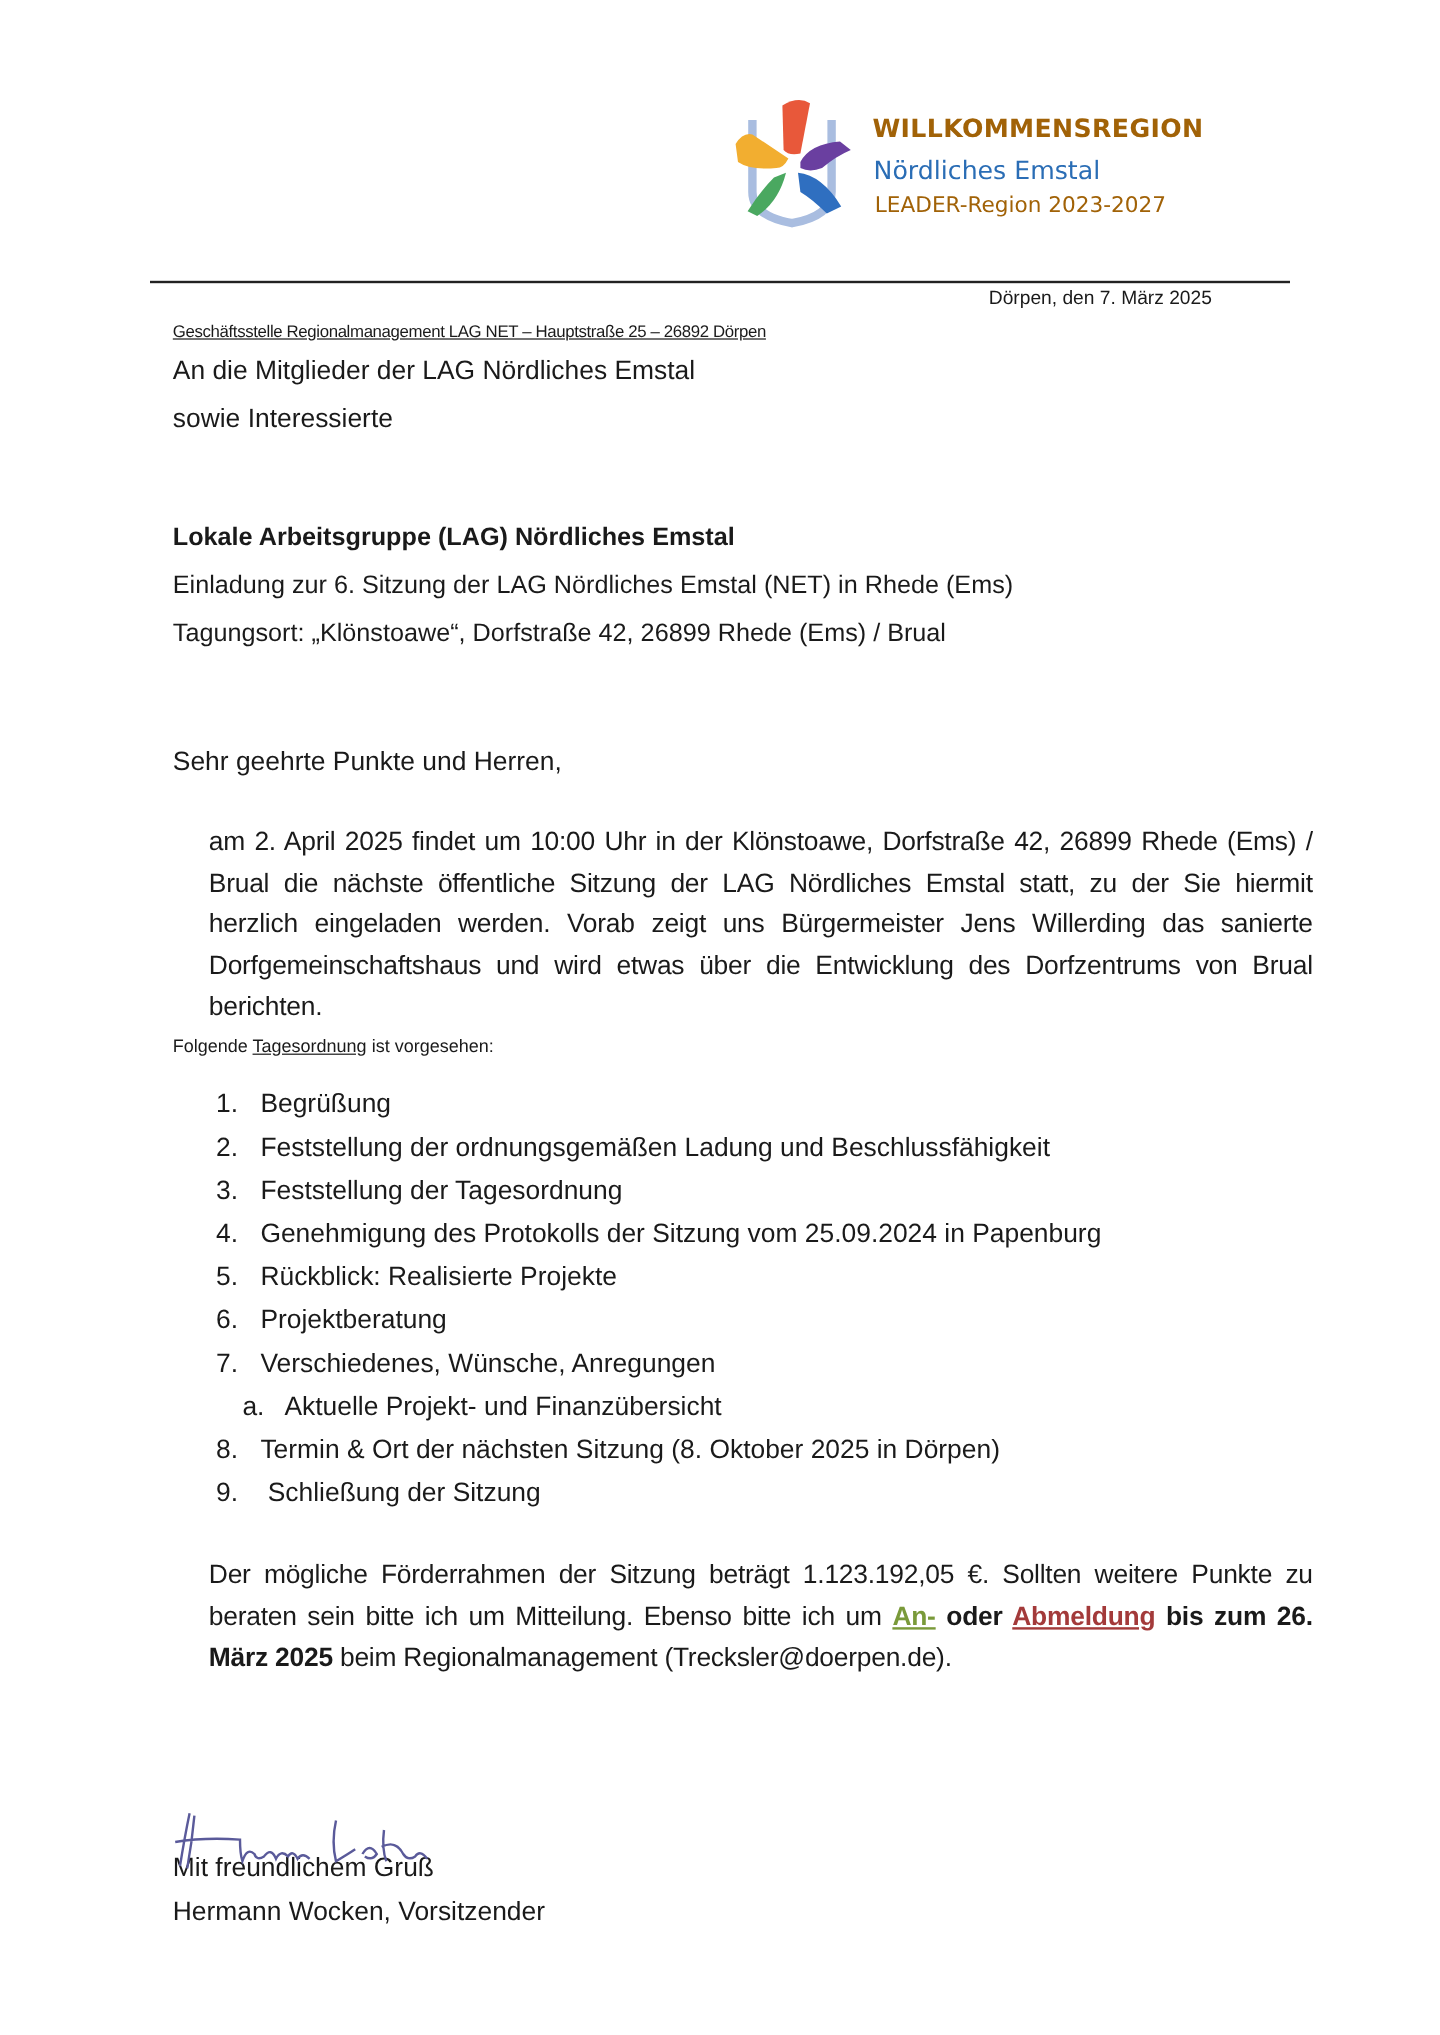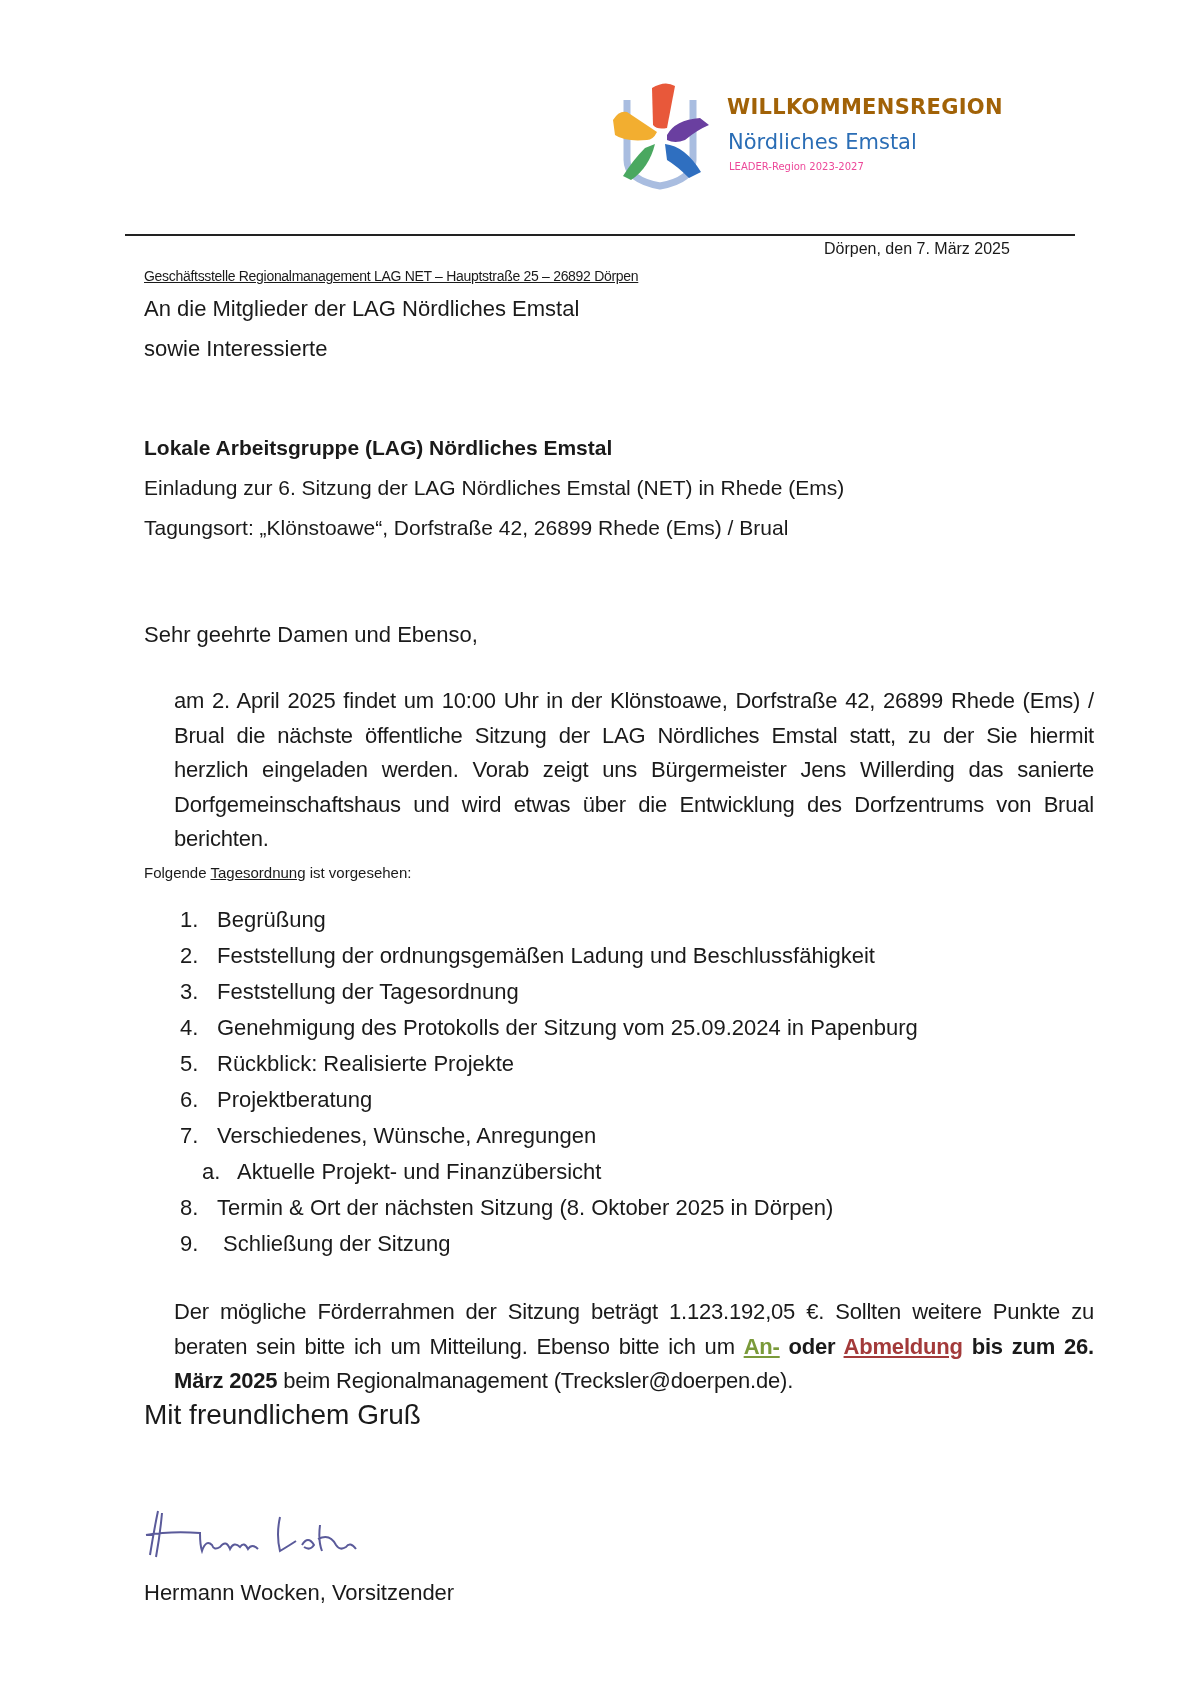--- a/index.html
+++ b/index.html
@@ -2,40 +2,40 @@
 <html><head>
   <meta charset="utf-8">
   <style>
     html, body { margin:0; padding:0; background:#ffffff; }
     body { width:1200px; height:1696px; position:relative; overflow:hidden;
            font-family: "DejaVu Sans", sans-serif; color:#1a1a1a; }
     .abs { position:absolute; }
     .logo { left:605px; top:80px; width:110px; height:110px; }
     .brand-title { left:727px; top:95px; font-size:21px; font-weight:bold; color:#a16207; letter-spacing:0.3px; white-space:nowrap; font-family:"DejaVu Sans", sans-serif; }
     .brand-sub { left:728px; top:130px; font-size:21px; color:#2a6db5; white-space:nowrap; }
-    .brand-tag { left:729px; top:161px; font-size:10px; color:#ec4899; white-space:nowrap; }
+    .brand-tag { left:729px; top:161px; font-size:18px; color:#a16207; white-space:nowrap; }
     .rule { left:125px; top:234px; width:950px; height:2px; background:#222; }
     .date { left:824px; top:240px; font-size:16px; white-space:nowrap; font-family:"Liberation Sans Narrow","Liberation Sans", sans-serif; }
     .sender { left:144px; top:268px; font-size:14px; text-decoration:underline; white-space:nowrap; letter-spacing:-0.3px; font-family:"Liberation Sans", sans-serif; }
     .recip { left:144px; font-size:22px; white-space:nowrap; font-family:Liberation Sans, sans-serif; }
     .heading { left:144px; top:436px; font-size:21px; font-weight:bold; white-space:nowrap; font-family:"Liberation Sans", sans-serif; }
     .subline { left:144px; font-size:21px; white-space:nowrap; font-family:"Liberation Sans", sans-serif; }
     .salut { left:144px; top:622px; font-size:22px; white-space:nowrap; font-family:"Liberation Sans", sans-serif; }
     .para { left:144px; width:920px; font-size:22px; line-height:34.5px; text-align:justify; font-family:"Liberation Sans", sans-serif; letter-spacing:-0.2px;margin-left:30px; }
     .agenda-intro { left:144px; top:864px; font-size:15px; white-space:nowrap; font-family:"Liberation Sans", sans-serif; }
     .agenda-intro u { text-decoration:underline; }
     .agenda { left:180px; top:902px; font-size:22px; font-family:"Liberation Sans", sans-serif; }
     .agenda .item { height:36px; line-height:36px; white-space:nowrap; }
     .agenda .num { display:inline-block; width:37px; }
     .agenda .sub { padding-left:22px; }
     .agenda .sub .num { width:35px; }
     .green-link { color:#7a9a3a; font-weight:bold; text-decoration:underline; }
     .red-link { color:#a33a3a; font-weight:bold; text-decoration:underline; }
     .bold { font-weight:bold; }
-    .closing { left:144px; top:1399px; font-size:28px; white-space:nowrap; font-family:"Liberation Sans", sans-serif; }
+    .closing { left:144px; top:1543px; font-size:22px; white-space:nowrap; font-family:"Liberation Sans", sans-serif; }
     .signature { left:140px; top:1505px; width:260px; height:60px; }
     .signer { left:144px; top:1580px; font-size:22px; white-space:nowrap; font-family:"Liberation Sans", sans-serif; }
   </style>
 </head>
 <body>
 
 <div class="abs logo">
   <svg width="110" height="110" viewBox="0 0 110 110">
     <path d="M22 20 L22 80 Q22 100 55 106 Q88 100 88 80 L88 20" fill="none" stroke="#a9bde0" stroke-width="7"></path>
     <path d="M47 8 Q60 0 70 6 L62 48 Q52 50 48 45 Z" fill="#e8583a"></path>
@@ -53,21 +53,21 @@
 <div class="abs date">Dörpen, den 7. März 2025</div>
 <div class="abs sender">Geschäftsstelle Regionalmanagement LAG NET – Hauptstraße 25 – 26892 Dörpen</div>
 
 <div class="abs recip" style="top:296px;">An die Mitglieder der LAG Nördliches Emstal</div>
 <div class="abs recip" style="top:336px;">sowie Interessierte</div>
 
 <div class="abs heading">Lokale Arbeitsgruppe (LAG) Nördliches Emstal</div>
 <div class="abs subline" style="top:476px;">Einladung zur 6. Sitzung der LAG Nördliches Emstal (NET) in Rhede (Ems)</div>
 <div class="abs subline" style="top:516px;">Tagungsort: „Klönstoawe“, Dorfstraße 42, 26899 Rhede (Ems) / Brual</div>
 
-<div class="abs salut">Sehr geehrte Damen und Ebenso,</div>
+<div class="abs salut">Sehr geehrte Punkte und Herren,</div>
 
 <div class="abs para" style="top:684px;">am 2. April 2025 findet um 10:00 Uhr in der Klönstoawe, Dorfstraße 42, 26899 Rhede (Ems) / Brual die nächste öffentliche Sitzung der LAG Nördliches Emstal statt, zu der Sie hiermit herzlich eingeladen werden. Vorab zeigt uns Bürgermeister Jens Willerding das sanierte Dorfgemeinschaftshaus und wird etwas über die Entwicklung des Dorfzentrums von Brual berichten.</div>
 
 <div class="abs agenda-intro">
   <span>Folgende </span><u>Tagesordnung</u><span> ist vorgesehen:</span>
 </div>
 
 <div class="abs agenda">
   <div class="item"><span class="num">1.</span><span>Begrüßung</span></div>
   <div class="item"><span class="num">2.</span><span>Feststellung der ordnungsgemäßen Ladung und Beschlussfähigkeit</span></div>

